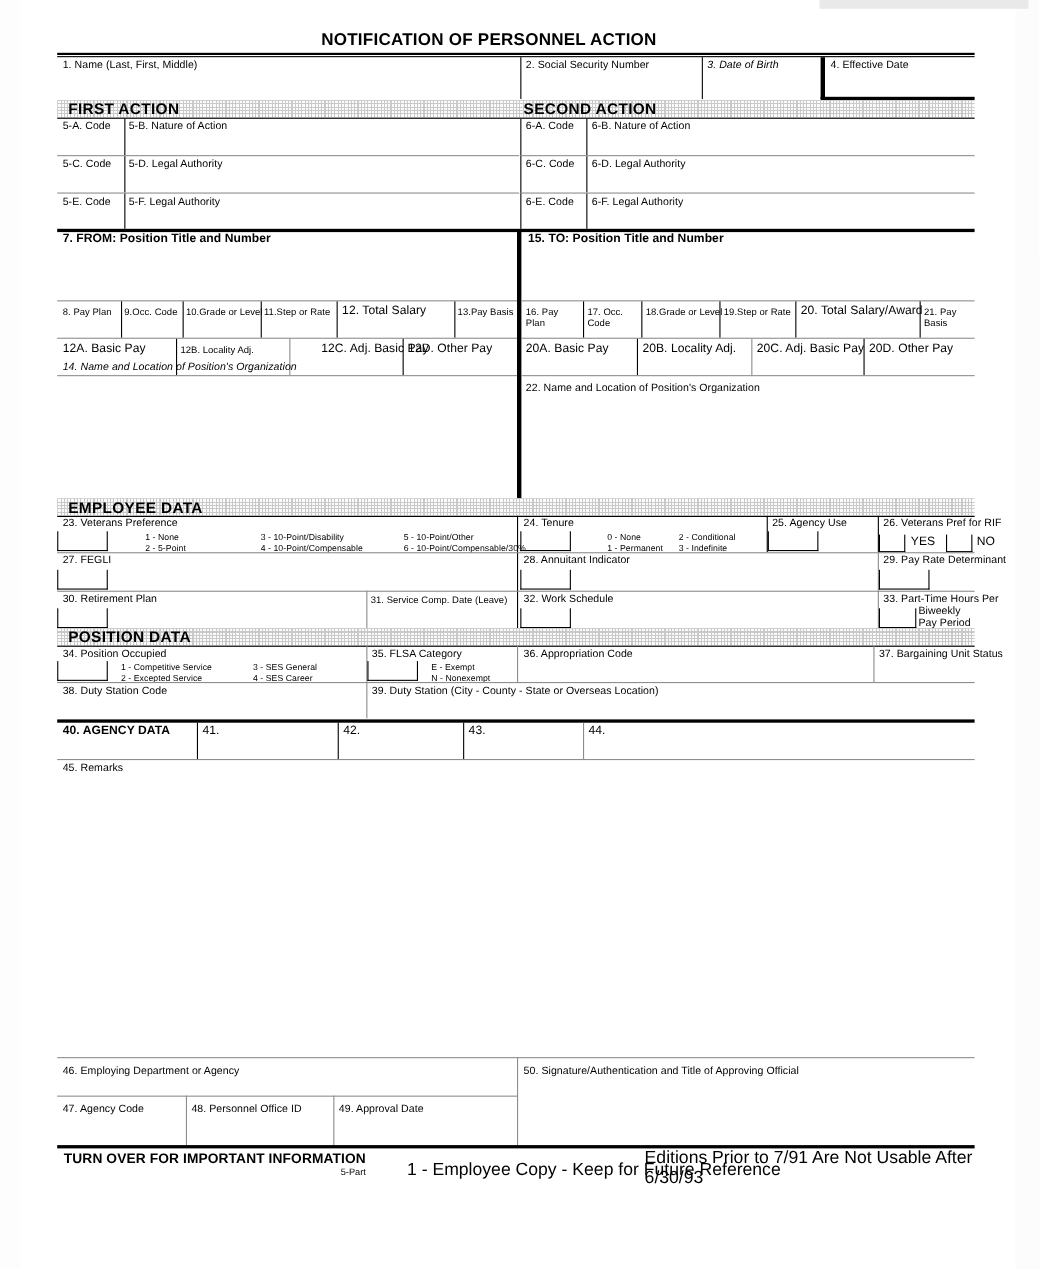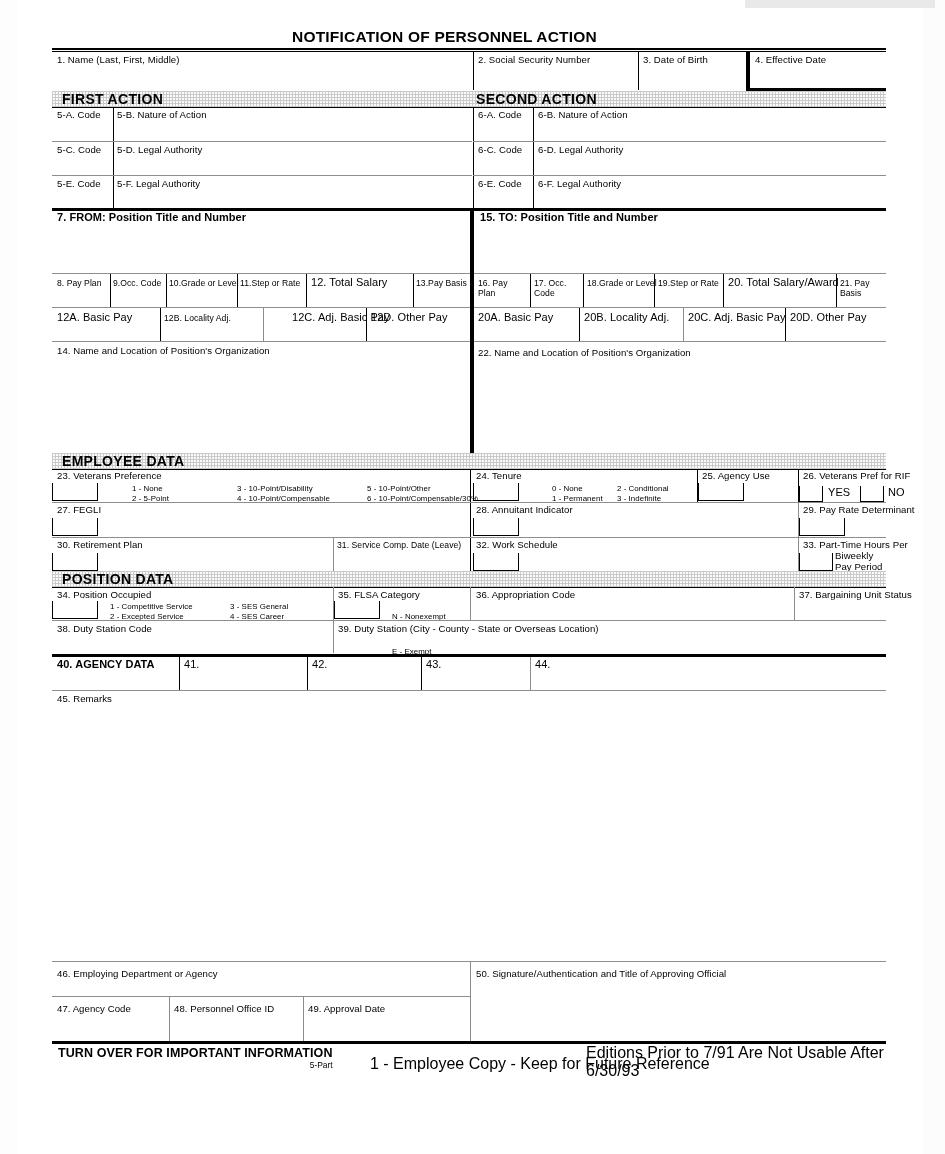--- a/index.html
+++ b/index.html
@@ -104,21 +104,21 @@
 
     <div class="ln" style="left:0;top:42px;width:834px;height:2px;"></div>
     <div class="ln" style="left:0;top:45px;width:834px;height:1px;"></div>
 
     <div class="lbl" style="left:5px;top:48px;">
       <span>1. Name</span>&nbsp;<span class="it">(Last, First, Middle)</span>
     </div>
     <div class="vline" style="left:421px;top:46px;height:38px;"></div>
     <div class="lbl" style="left:426px;top:48px;">2. Social Security Number</div>
     <div class="vline" style="left:586px;top:46px;height:38px;"></div>
-    <div class="lbl" style="left:591px;top:48px;">3. Date of Birth</div>
+    <div class="lbl" style="left:591px;top:48px;font-style:italic;">3. Date of Birth</div>
     <div class="vthick" style="left:694px;top:46px;height:38px;"></div>
     <div class="lbl" style="left:703px;top:48px;">4. Effective Date</div>
     <div class="ln" style="left:694px;top:82px;width:140px;height:3px;"></div>
 
     <div class="cell" style="left:0;top:58px;width:420px;height:26px;"></div>
     <div class="cell" style="left:422px;top:58px;width:163px;height:26px;"></div>
     <div class="cell" style="left:587px;top:58px;width:106px;height:26px;"></div>
     <div class="cell" style="left:699px;top:58px;width:134px;height:24px;"></div>
 
     <div class="band" style="left:0;top:85px;width:834px;height:16px;"></div>
@@ -210,21 +210,21 @@
     <div class="vline" style="left:314px;top:302px;height:33px;"></div>
     <div class="lbl md" style="left:319px;top:306px;">12D. Other Pay</div>
 
     <div class="cell" style="left:0;top:318px;width:107px;height:17px;"></div>
     <div class="cell" style="left:109px;top:318px;width:101px;height:17px;"></div>
     <div class="cell" style="left:212px;top:318px;width:101px;height:17px;"></div>
     <div class="cell" style="left:315px;top:318px;width:102px;height:17px;"></div>
 
     <div class="hline g" style="left:0;top:335px;width:418px;"></div>
 
-    <div class="lbl" style="left:5px;top:339px;">14. Name and Location of Position's Organization</div>
+    <div class="lbl" style="left:5px;top:322px;font-style:italic;">14. Name and Location of Position's Organization</div>
     <div class="cell" style="left:0;top:353px;width:416px;height:94px;"></div>
 
     <div class="lbl sm" style="left:426px;top:272px;">16. Pay</div>
     <div class="lbl sm" style="left:426px;top:282px;">Plan</div>
     <div class="vline" style="left:478px;top:268px;height:33px;"></div>
     <div class="lbl sm" style="left:482px;top:272px;">17. Occ.</div>
     <div class="lbl sm" style="left:482px;top:282px;">Code</div>
     <div class="vline" style="left:531px;top:268px;height:33px;"></div>
     <div class="lbl sm" style="left:535px;top:272px;">18.Grade or Level</div>
     <div class="vline" style="left:602px;top:268px;height:33px;"></div>
@@ -331,21 +331,21 @@
 
     <div class="lbl" style="left:5px;top:583px;">34. Position Occupied</div>
     <div class="lbl xs" style="left:58px;top:595px;">1 - Competitive Service</div>
     <div class="lbl xs" style="left:58px;top:605px;">2 - Excepted Service</div>
     <div class="lbl xs" style="left:178px;top:595px;">3 - SES General</div>
     <div class="lbl xs" style="left:178px;top:605px;">4 - SES Career</div>
     <div class="codebox" style="left:0;top:595px;width:46px;height:18px;"></div>
 
     <div class="vline g" style="left:281px;top:581px;height:33px;"></div>
     <div class="lbl" style="left:286px;top:583px;">35. FLSA Category</div>
-    <div class="lbl xs" style="left:340px;top:595px;margin-top:45px;">E - Exempt</div>
+    <div class="lbl xs" style="left:340px;top:595px;">E - Exempt</div>
     <div class="lbl xs" style="left:340px;top:605px;">N - Nonexempt</div>
     <div class="codebox" style="left:282px;top:595px;width:46px;height:18px;"></div>
 
     <div class="vline g" style="left:418px;top:581px;height:33px;"></div>
     <div class="lbl" style="left:424px;top:583px;">36. Appropriation Code</div>
     <div class="cell" style="left:419px;top:595px;width:322px;height:19px;"></div>
 
     <div class="vline g" style="left:742px;top:581px;height:33px;"></div>
     <div class="lbl" style="left:747px;top:583px;">37. Bargaining Unit Status</div>
     <div class="cell" style="left:743px;top:595px;width:90px;height:19px;"></div>

